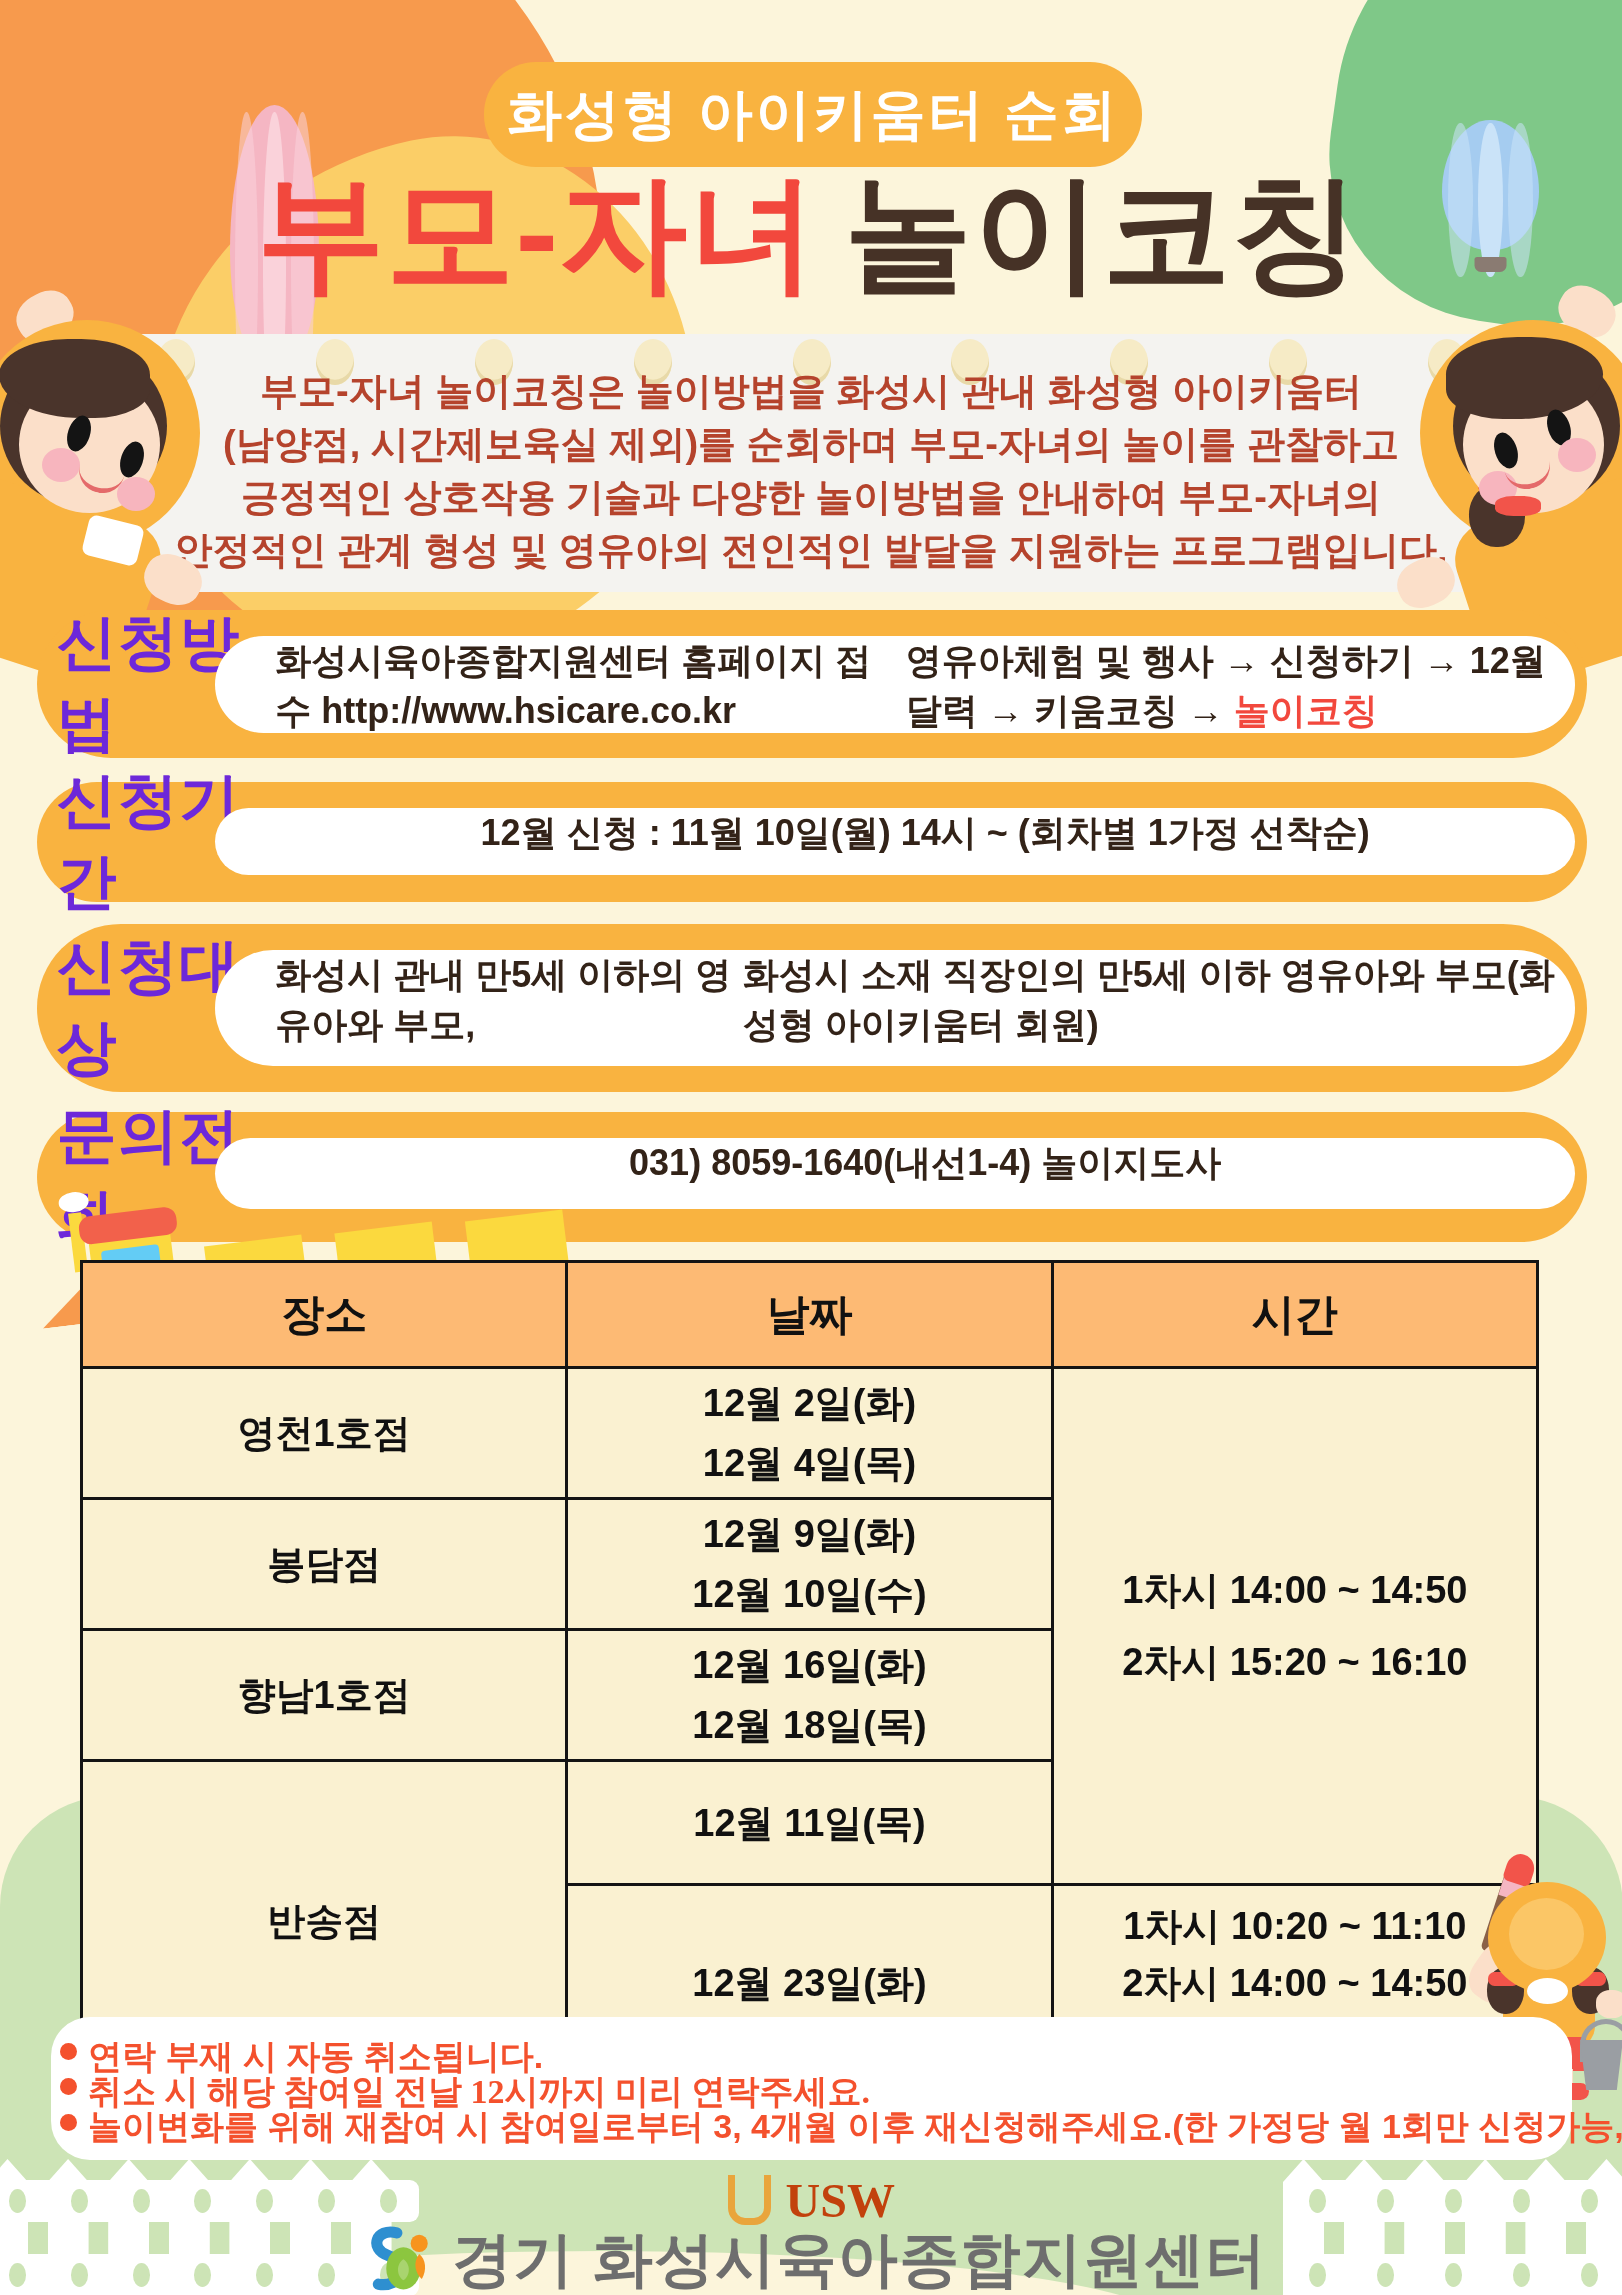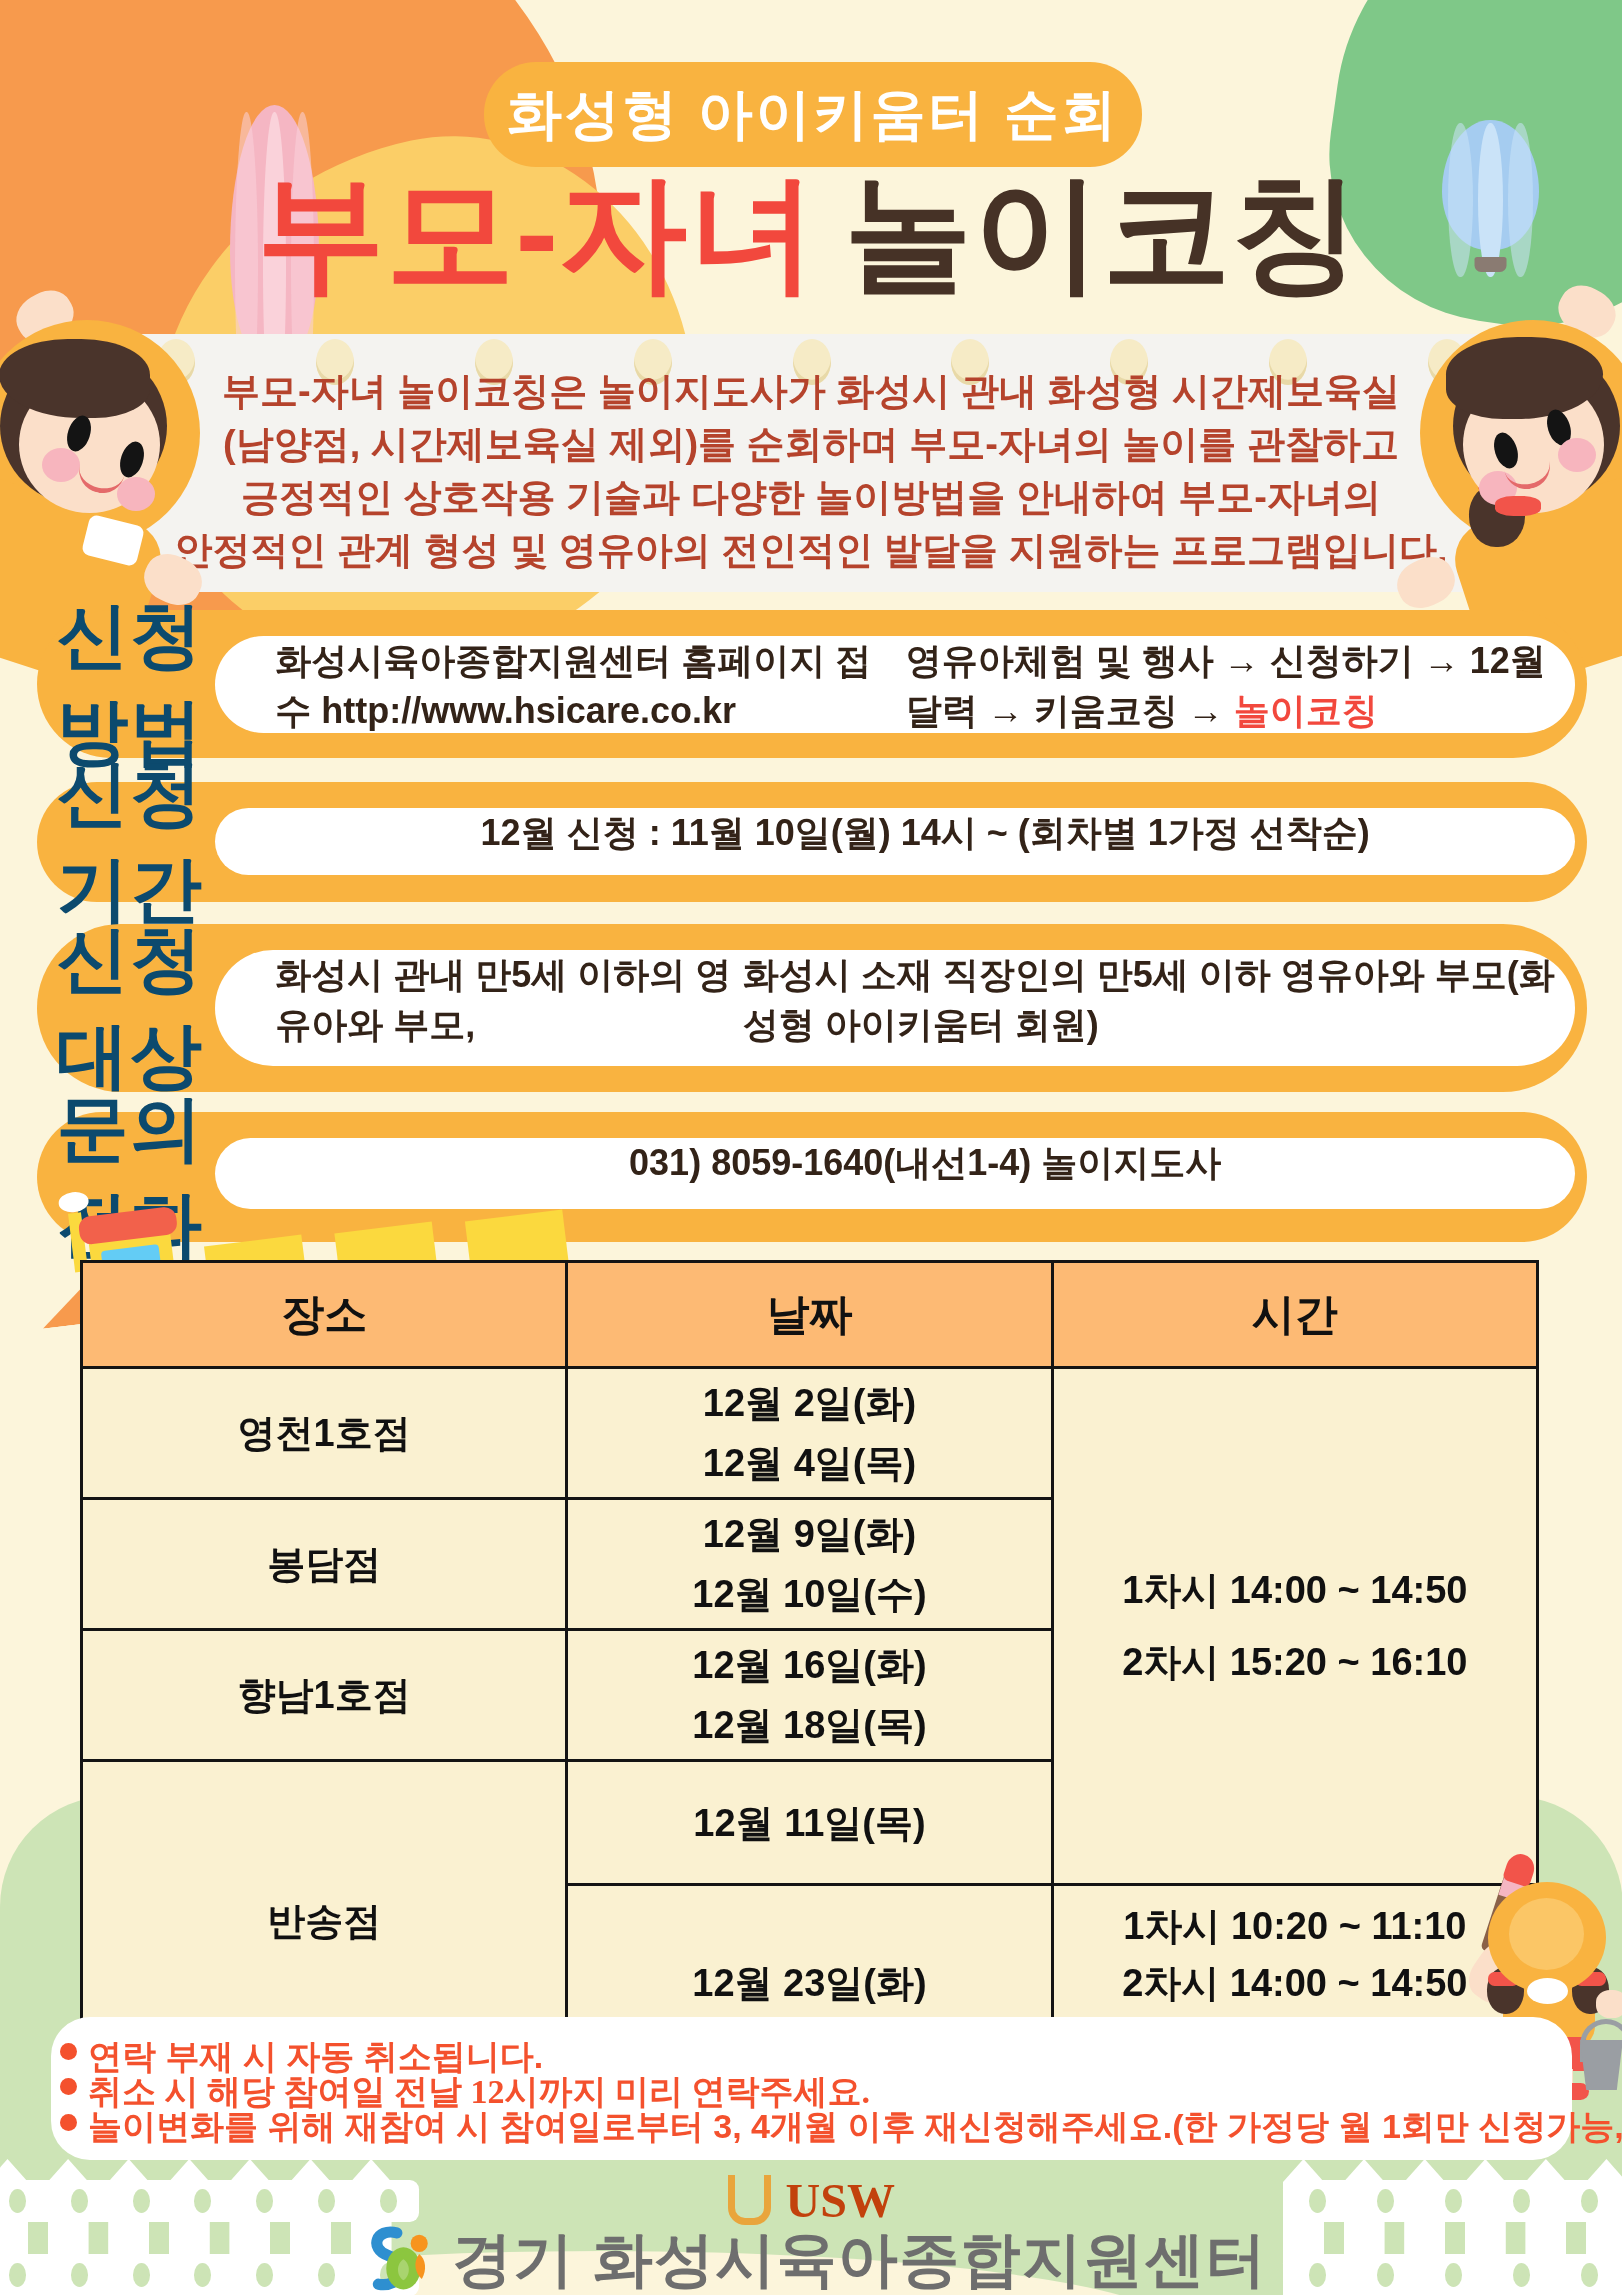--- a/index.html
+++ b/index.html
@@ -56,21 +56,21 @@
     border-left:none;border-right:none;border-radius:0 0 26px 26px;}
   .kid .hand{position:absolute;width:58px;height:47px;background:#FBDFC9;border-radius:45%;}
   .kid .body{position:absolute;width:216px;height:170px;background:#F9B340;border-radius:39px;}
   .kid .tag{position:absolute;width:56px;height:41px;background:#FFFFFF;border-radius:7.9px;}
   .pigtail{position:absolute;width:56px;height:63px;background:#4A342B;border-radius:48%;}
   .hairband{position:absolute;width:39px;height:14.4px;background:#F2544A;border-radius:6.5px;}
 
   
   .pill{left:37px;width:1550px;background:#F9B340;border-radius:98px;}
   .pill-label{position:absolute;left:19.6px;top:0;height:100%;width:196px;display:flex;align-items:center;
-    justify-content:center;color:#0c4a6e;font-size:72px;font-weight:bold;letter-spacing:1.3px;}
+    justify-content:center;color:#6d28d9;font-size:60px;font-weight:bold;letter-spacing:1.3px;}
   .pill-inner{position:absolute;right:11.8px;background:#FFFFFF;border-radius:59px;
     display:flex;flex-direction:row;justify-content:center;padding-left:60px;box-sizing:border-box;}
   .pill-inner .ln{color:#332318;font-size:36px;font-weight:bold;line-height:50px;}
   .hl-red{color:#F2483D;}
 
   
   .train{left:13px;top:1158px;width:818px;height:183px;transform:rotate(-7deg);}
   .wagon{position:absolute;width:98px;height:73px;background:#FBD93E;}
   .wheel{position:absolute;width:37px;height:37px;background:#F49A2B;border-radius:50%;}
   .wheel:after{content:"";position:absolute;left:10.5px;top:10.5px;width:15.7px;height:15.7px;background:#FFF;border-radius:50%;}
@@ -160,21 +160,21 @@
     <div class="hole"></div>
     <div class="hole"></div>
     <div class="hole"></div>
   <div class="hole"></div>
     <div class="hole"></div>
     <div class="hole"></div>
     <div class="hole"></div>
     <div class="hole"></div>
 </div>
 <div class="abs flexc desc-text">
-  <div>부모-자녀 놀이코칭은 놀이지도사가 화성시 관내 화성형 시간제보육실</div>
+  <div>부모-자녀 놀이코칭은 놀이방법을 화성시 관내 화성형 아이키움터</div>
   <div>(남양점, 시간제보육실 제외)를 순회하며 부모-자녀의 놀이를 관찰하고</div>
   <div>긍정적인 상호작용 기술과 다양한 놀이방법을 안내하여 부모-자녀의</div>
   <div>안정적인 관계 형성 및 영유아의 전인적인 발달을 지원하는 프로그램입니다.</div>
 </div>
 
 <div class="kid" style="left:-19.6px;top:281px;">
   <div class="hand" style="left:36px;top:11.8px;transform:rotate(-30deg);"></div>
   <div class="hood" style="left:-6.5px;top:39px;"></div>
   <div class="body" style="left:-46px;top:216px;transform:rotate(18deg);"></div>
   <div class="tag" style="left:105px;top:239px;transform:rotate(14deg);"></div>

